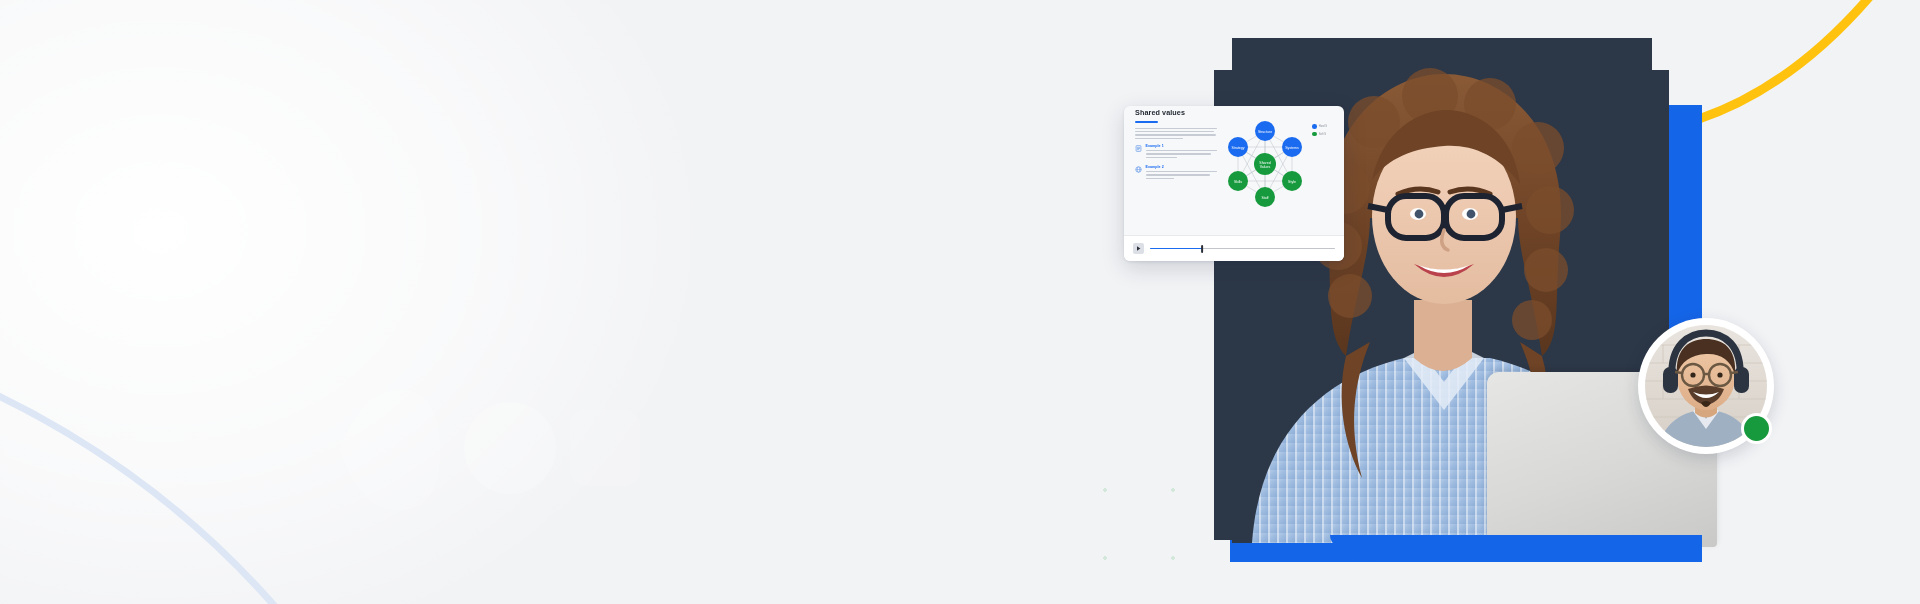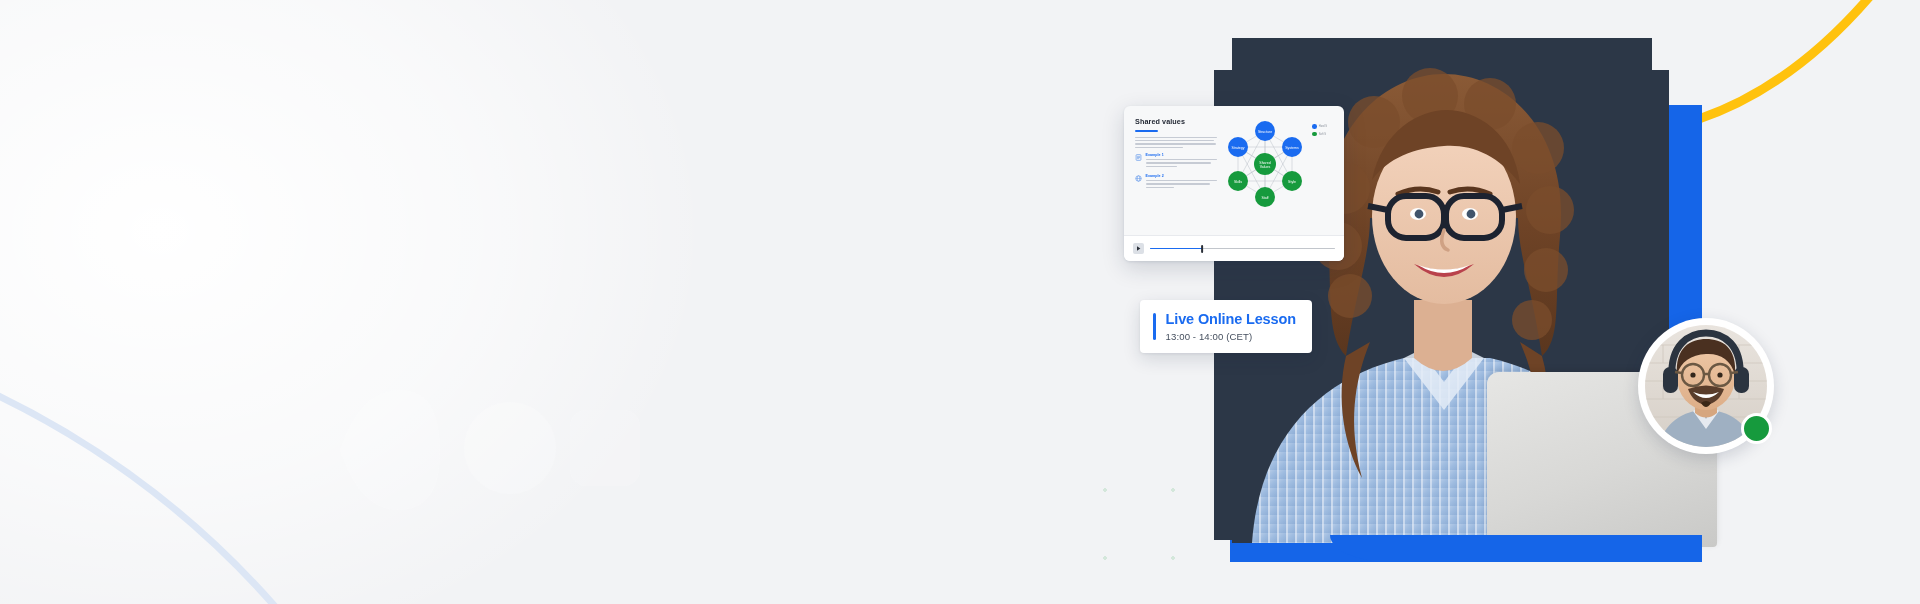--- a/index.html
+++ b/index.html
@@ -78,21 +78,21 @@
 
   
   #presentation-card {
     position:absolute; left:1124px; top:106px; width:220px; height:155px;
     background:#F7F8F9;
     border-radius:6px;
     box-shadow:0 7px 22px rgba(23,37,66,.17), 0 1px 3px rgba(23,37,66,.10);
     overflow:hidden;
   }
   #slide-body { position:absolute; left:0; top:0; right:0; bottom:26px; display:flex; }
-  #slide-left { width:97px; padding:11px 4px 6px 11px; }
+  #slide-left { width:97px; padding:2px 4px 6px 11px; }
   #slide-right { flex:1; position:relative; }
 
   #slide-title {
     font-size:7.2px; font-weight:bold; color:#1E2430; letter-spacing:.1px;
     margin-bottom:4px;
   }
   #title-underline { width:23px; height:1.8px; background:#1A6BF0; margin-bottom:5px; border-radius:1px; }
   .lorem-line { height:1.35px; background:#C6CBD4; border-radius:1px; margin-bottom:1.9px; }
 
   .slide-example { display:flex; gap:3.5px; margin-top:5.5px; }
@@ -355,27 +355,20 @@
           <path d="M3.4 2.3 L9.2 6 L3.4 9.7 Z" fill="#2A2F38"></path>
         </svg>
       </div>
       <div id="progress-track">
         <div id="progress-fill"></div>
         <div id="progress-handle"></div>
       </div>
     </div>
   </div>
 
-  <div id="live-lesson-badge">
-    <div id="badge-accent"></div>
-    <div id="badge-text">
-      <div id="badge-title">Live Online Lesson</div>
-      <div id="badge-time">13:00 - 14:00 (CET)</div>
-    </div>
-  </div>
 
   <div id="video-call-avatar">
     <div id="avatar-ring"></div>
     <div id="avatar-photo">
       <svg viewBox="0 0 122 122" preserveAspectRatio="xMidYMid slice">
         <defs>
           <linearGradient id="brickG" x1="0" y1="0" x2="0" y2="1">
             <stop offset="0%" stop-color="#E9E4DE"></stop>
             <stop offset="100%" stop-color="#D6CFC7"></stop>
           </linearGradient>

